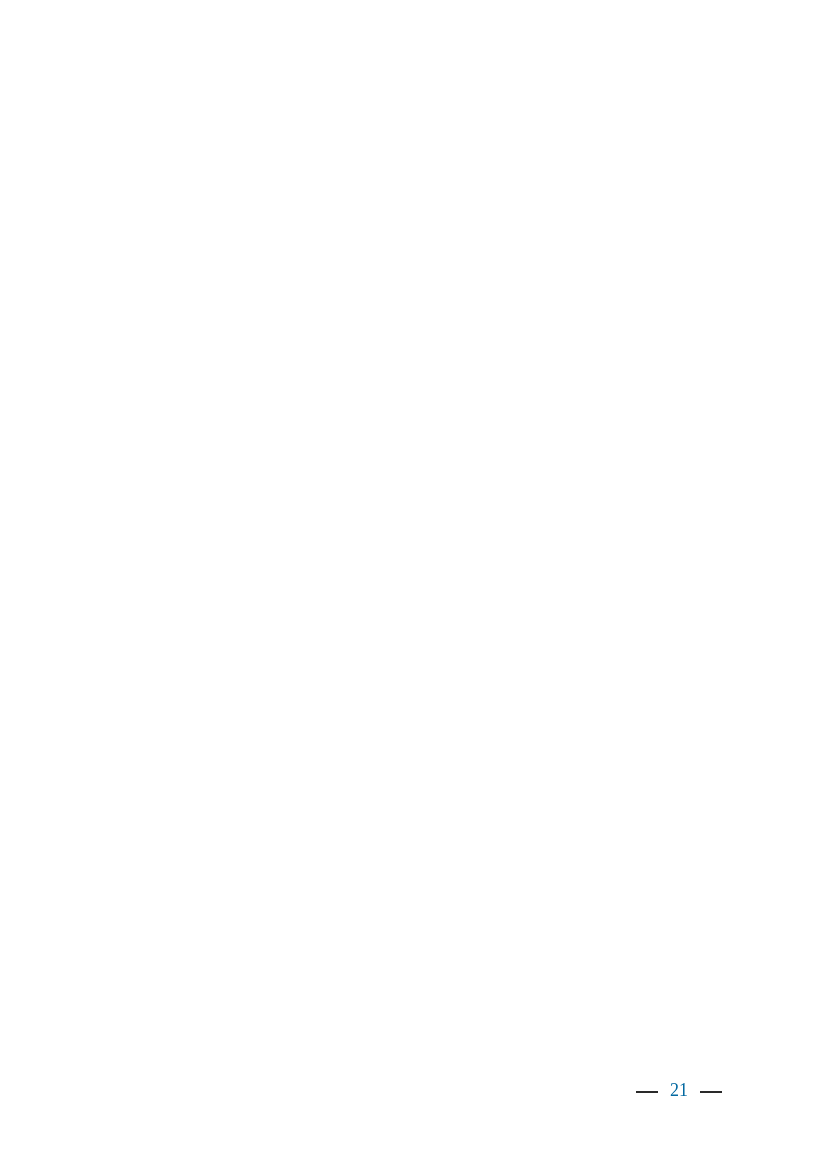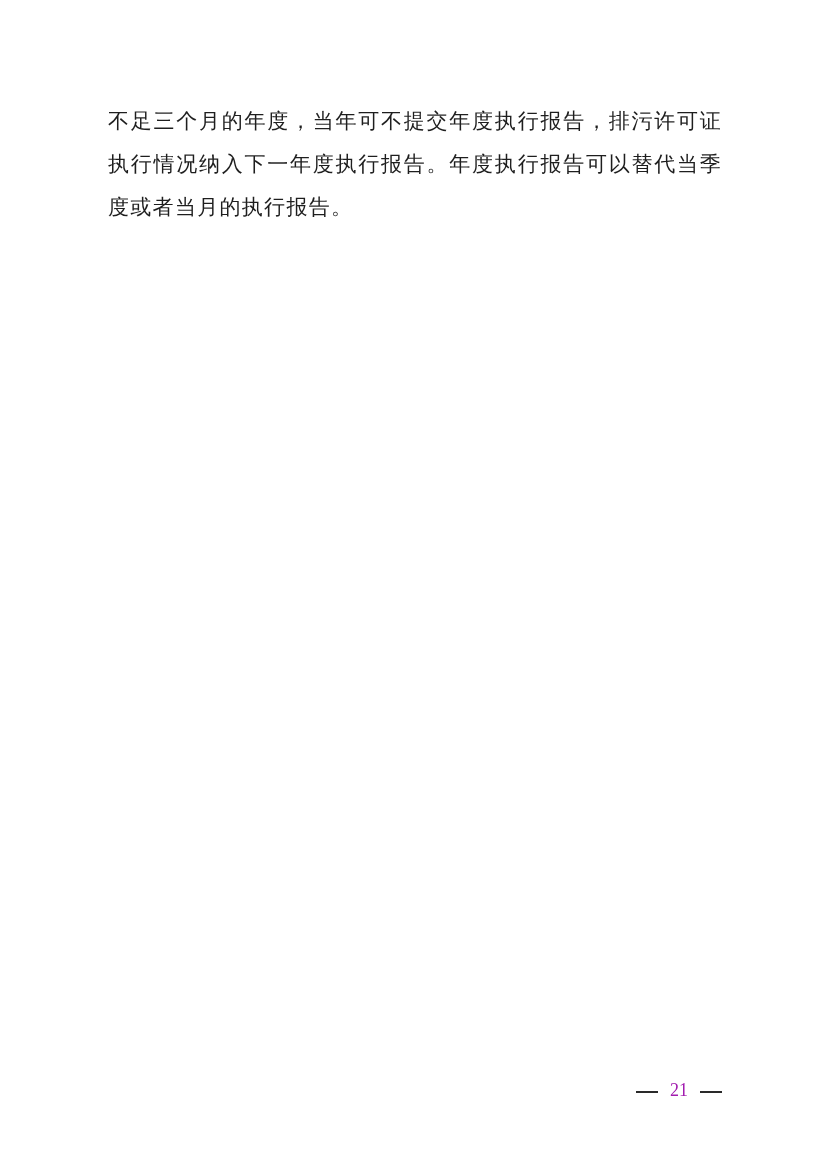--- a/index.html
+++ b/index.html
@@ -38,42 +38,41 @@
     font-weight: bold;
   }
   .footer {
     position: absolute;
     top: 1080px;
     right: 104px;
     display: flex;
     align-items: center;
     gap: 12px;
     font-size: 17px;
-    color: #a21caf;
+    color: #0369a1;
     letter-spacing: 0;
   }
   .footer .dash {
     display: inline-block;
     width: 22px;
     height: 2px;
     background: #2a2a2a;
     margin-top: 2px;
   }
   .footer .num {
     font-family: "Liberation Serif", "DejaVu Serif", serif;
     font-size: 18px;
   }
 </style>
 </head>
 <body>
 
 <div class="page">
   <div class="content">
 
-    <p class="para"><span>不足三个月的年度，当年可不提交年度执行报告，排污许可证执行情况纳入下一年度执行报告。年度执行报告可以替代当季度或者当月的执行报告。</span></p>
 
 
 
 
 
 
   </div>
 
   <div class="footer">
     <span class="dash"></span>

